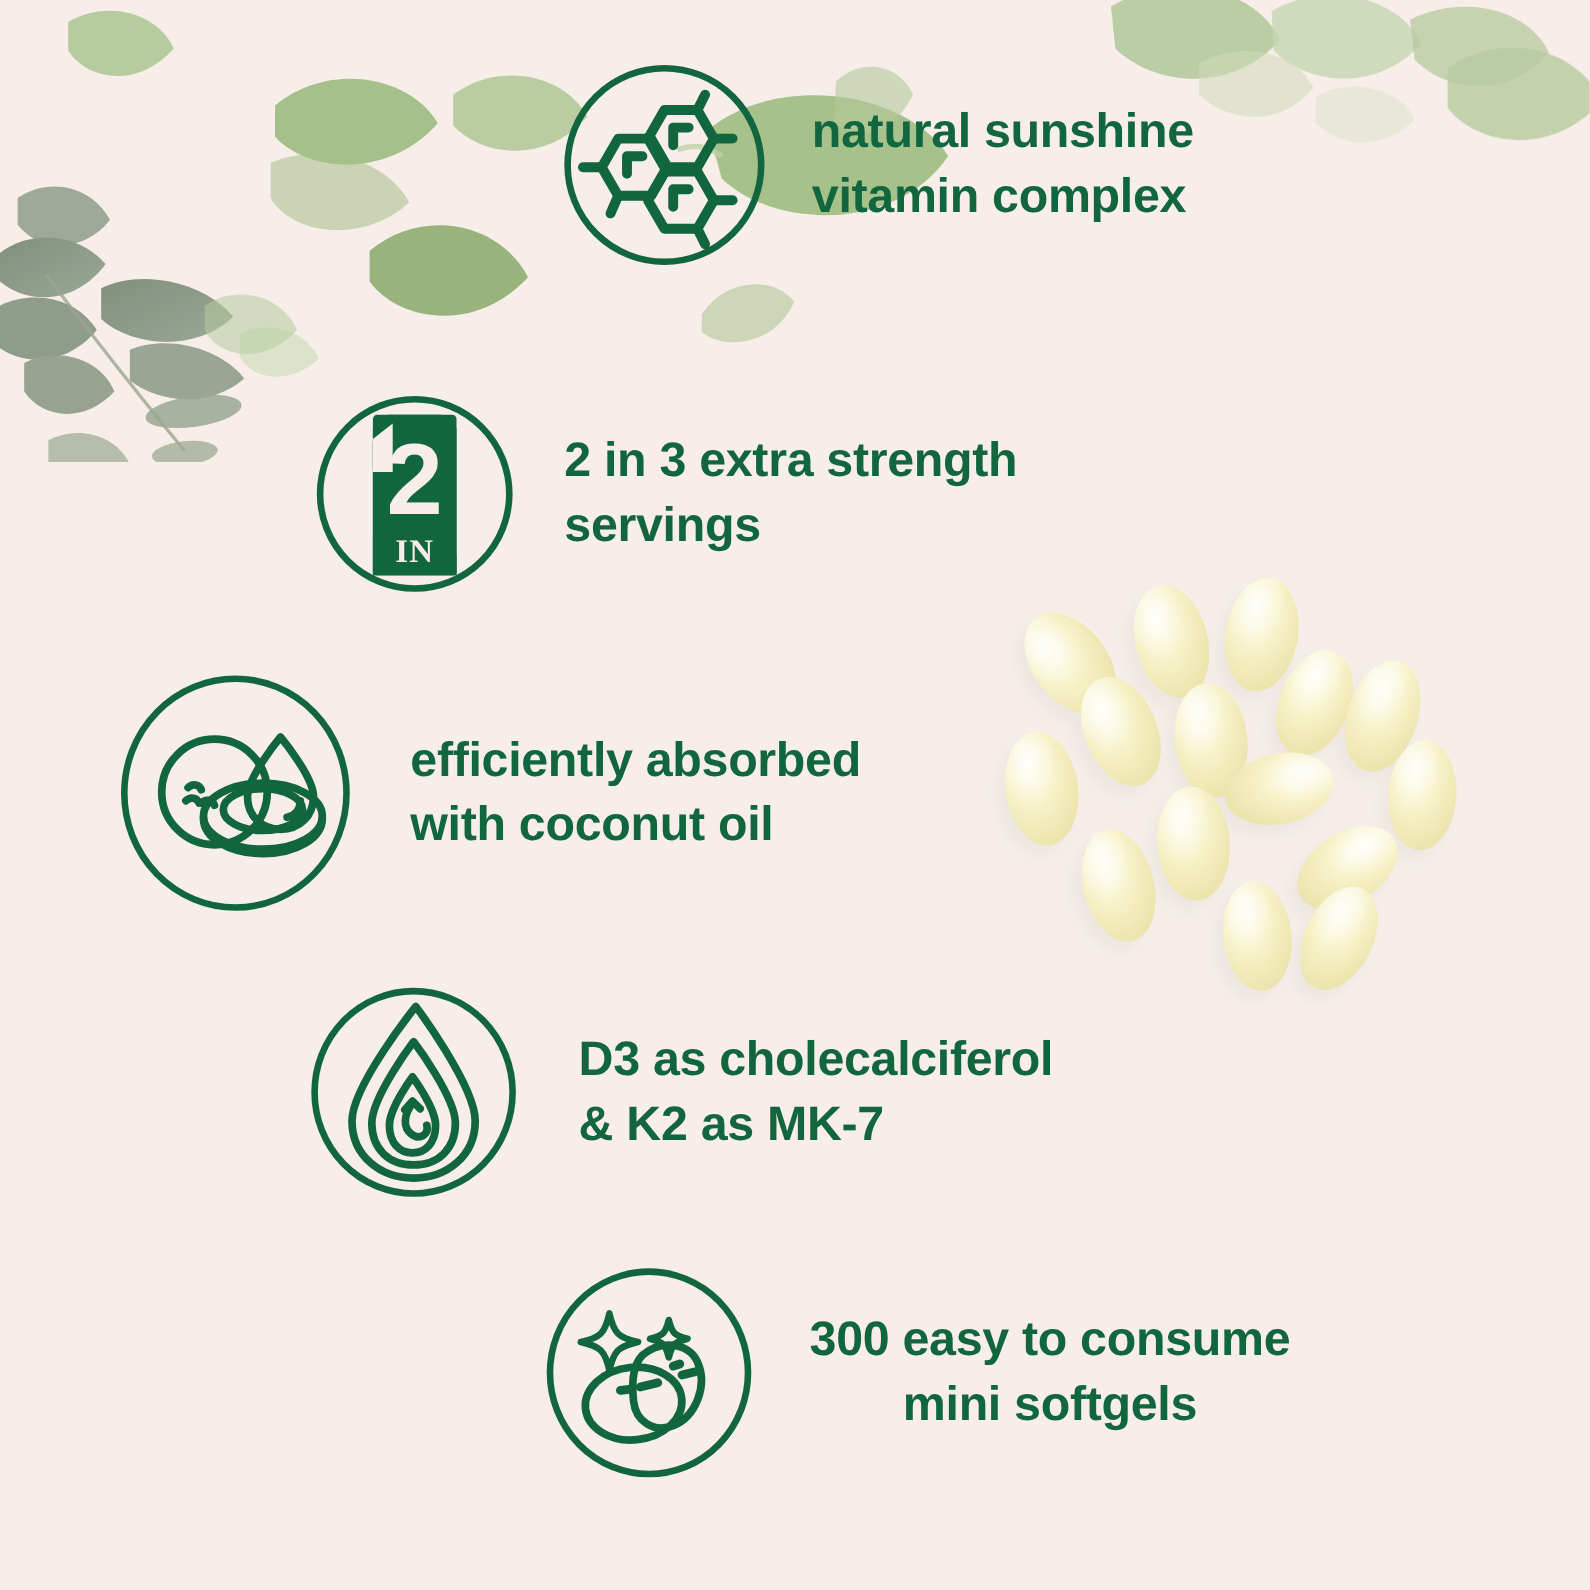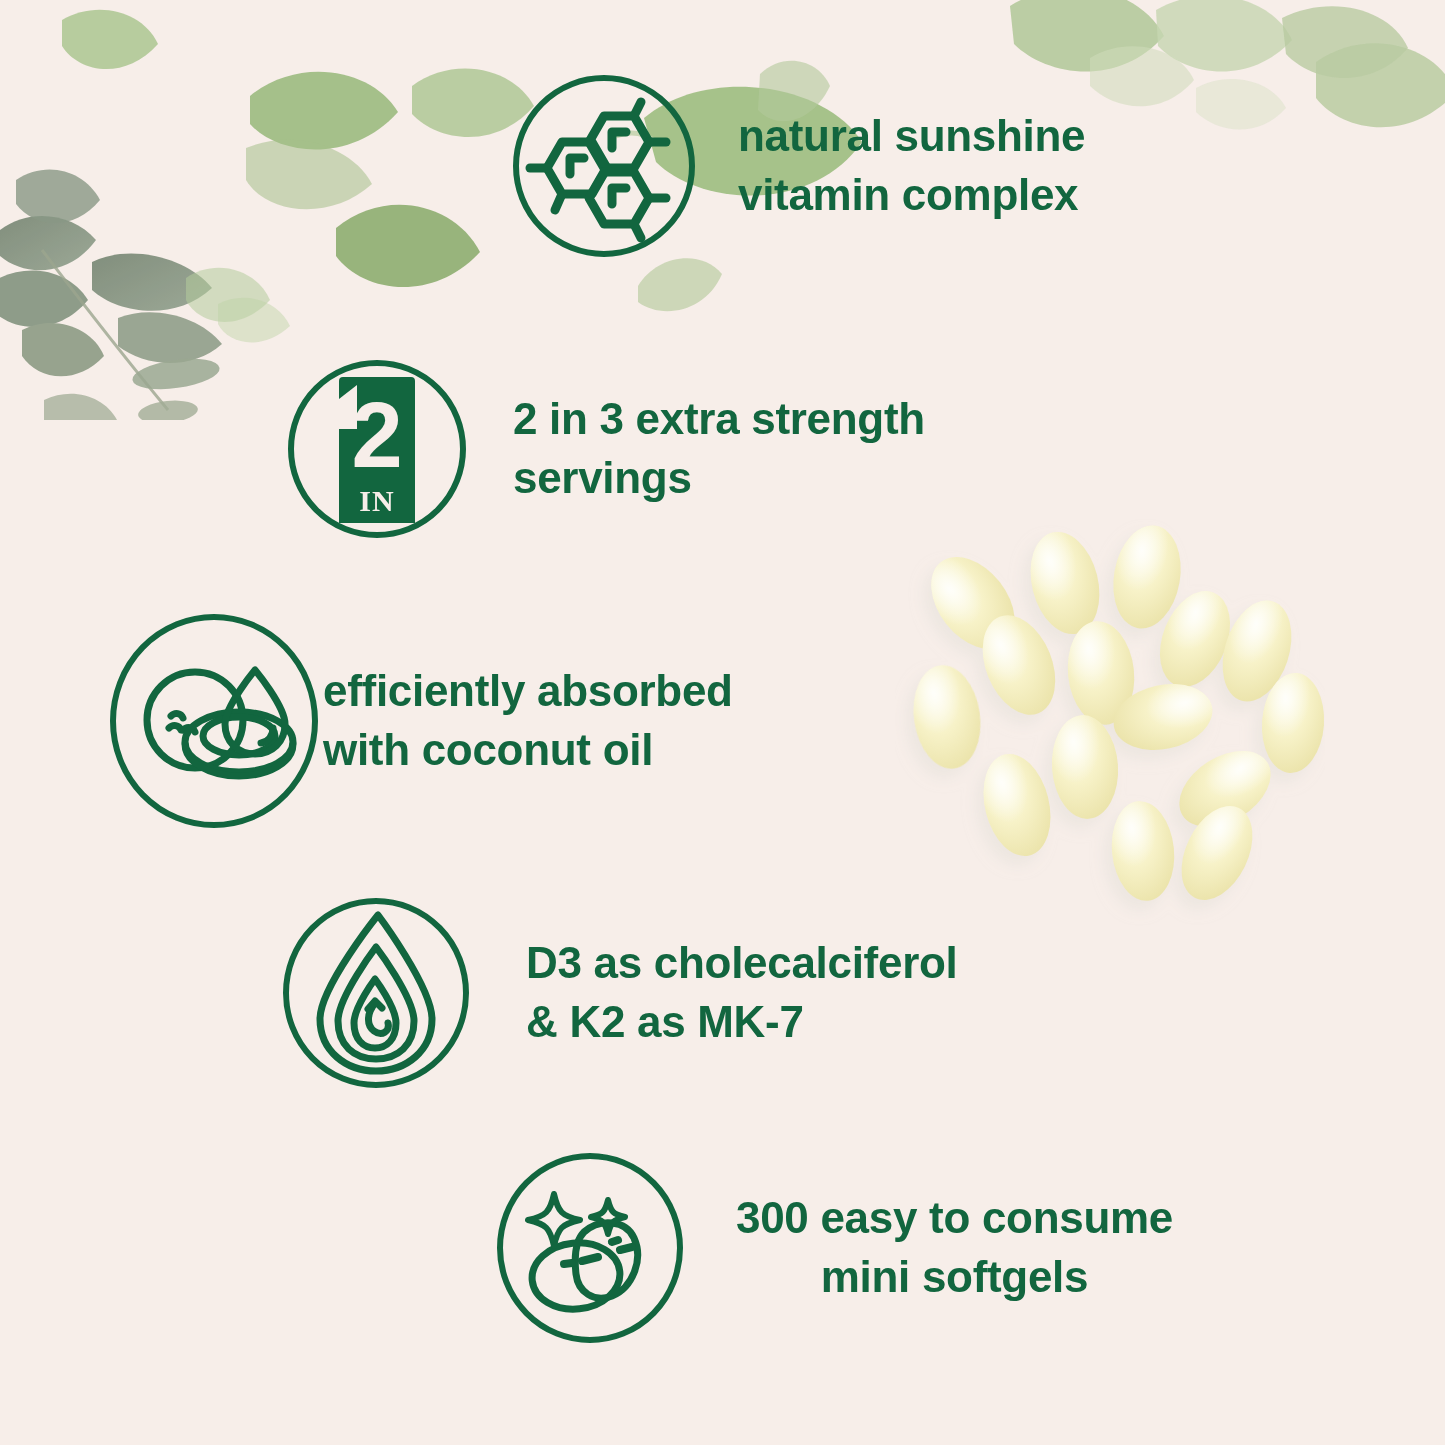--- a/index.html
+++ b/index.html
@@ -48,28 +48,28 @@
   .feature-text {
     color: #12663F;
     font-weight: 700;
     font-size: 44px;
     line-height: 1.34;
     letter-spacing: -0.3px;
     white-space: pre-line;
   }
 
   
-  #row-0 { left: 508px;  top: 70px;   }
+  #row-0 { left: 508px;  top: 54px;   }
   #row-0 .feature-text { margin-left: 38px; }
 
   #row-1 { left: 283px;  top: 355px;  }
   #row-1 .feature-text { margin-left: 42px; }
 
   #row-2 { left: 105px;  top: 612px;  }
-  #row-2 .feature-text { }
+  #row-2 .feature-text { margin-left: 50px; }
 
   #row-3 { left: 278px;  top: 895px;  }
   #row-3 .feature-text { margin-left: 52px; }
 
   #row-4 { left: 492px;  top: 1150px; text-align: center; }
   #row-4 .feature-text { margin-left: 48px; }
 
   
   #softgel-pile {
     position: absolute;

